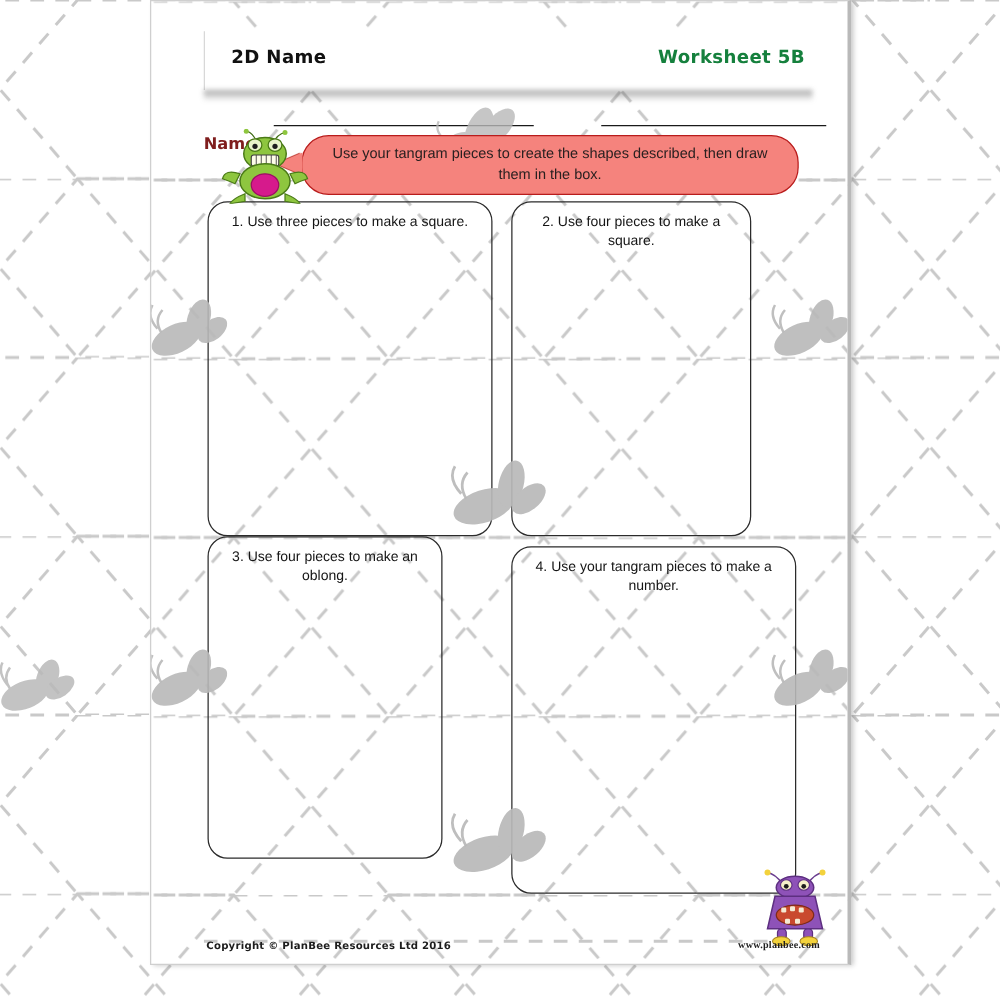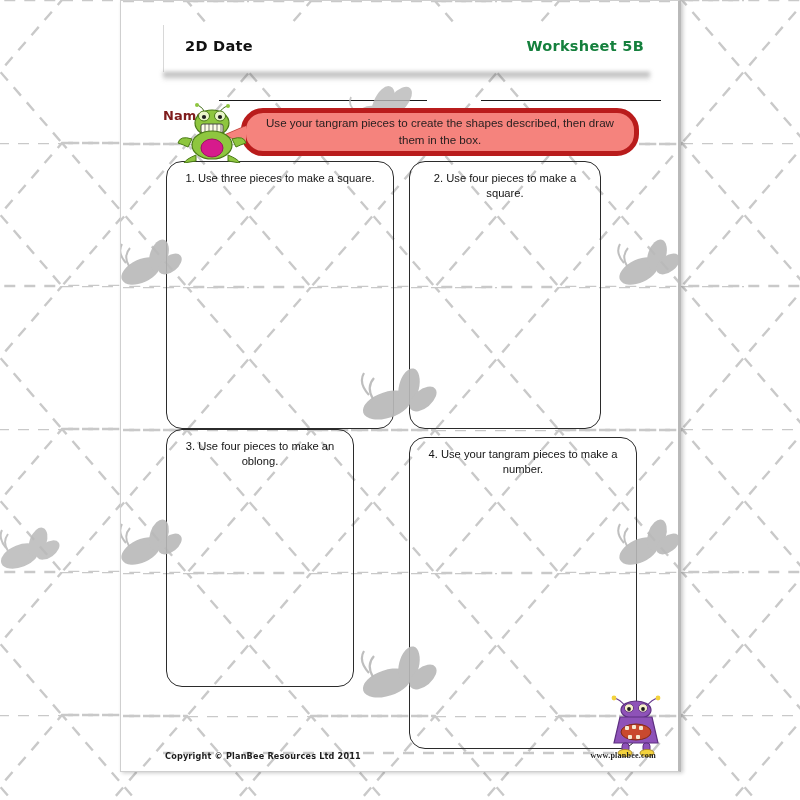--- a/index.html
+++ b/index.html
@@ -132,21 +132,21 @@
     border-bottom: 1.4px solid #1a1a1a;
     top: 19px;
   }
   .nd-rule-name { left: 56px; width: 208px; }
   .nd-rule-date { left: 318px; width: 180px; }
 
   
   .bubble {
     position: absolute;
     background: #F5837D;
-    border: 5px solid #b91c1c;
+    border: 1px solid #b91c1c;
     border-radius: 22px;
     z-index: 7;
     display: flex;
     align-items: center;
     justify-content: center;
     text-align: center;
   }
   .bubble-text {
     font-family: "Liberation Sans", sans-serif;
     font-size: 11.6px;
@@ -206,21 +206,21 @@
     top: 9px;
     font-family: "Liberation Sans", sans-serif;
     font-size: 11.2px;
     line-height: 1.38;
     color: #141414;
     text-align: center;
   }
   #box-1 { left: 45px;  top: 160px; width: 228px; height: 268px; }
   #box-2 { left: 288px; top: 160px; width: 192px; height: 268px; }
   #box-3 { left: 45px;  top: 428px; width: 188px; height: 258px; }
-  #box-4 { left: 288px; top: 436px; width: 228px; height: 312px; }
+  #box-4 { left: 288px; top: 436px; width: 228px; height: 278px; }
 
   
   .footer-rule {
     position: absolute;
     left: 42px;
     top: 750px;
     width: 490px;
     z-index: 5;
   }
   .footer-text {
@@ -282,21 +282,21 @@
 
     <svg id="page-hex" viewBox="0 0 800 800" xmlns="http://www.w3.org/2000/svg">
       <rect x="-130" y="-150" width="1100" height="1120" fill="url(#hexpat)"></rect>
       <rect x="-130" y="-150" width="1100" height="1120" fill="url(#hexpat2)"></rect>
     </svg>
 
     <div class="page-inner">
 
       <div class="header-strip">
         <div class="hdr-line"></div>
-        <div class="hdr-left">2D Date</div>
+        <div class="hdr-left">2D Name</div>
         <div class="hdr-right">Worksheet 5B</div>
       </div>
 
       <div class="namedate">
         <span class="nd-label nd-name">Name:</span>
         <span class="nd-rule nd-rule-name"></span>
         <span class="nd-label nd-date">Date:</span>
         <span class="nd-rule nd-rule-date"></span>
       </div>
 
@@ -459,18 +459,18 @@
         </g>
         <g fill="#f3d23c" stroke="#a8861f" stroke-width="0.9">
           <ellipse cx="19" cy="58" rx="7" ry="3.6"></ellipse>
           <ellipse cx="41" cy="58" rx="7" ry="3.6"></ellipse>
         </g>
       </svg>
 
       <svg class="footer-rule" width="490" height="4" viewBox="0 0 490 4">
         <line x1="0" y1="2" x2="490" y2="2" stroke="#c9c9c9" stroke-width="2.4" stroke-dasharray="11 9"></line>
       </svg>
-      <div class="footer-text" id="copyright">Copyright © PlanBee Resources Ltd 2011</div>
+      <div class="footer-text" id="copyright">Copyright © PlanBee Resources Ltd 2016</div>
       <div class="footer-text" id="weblink">www.planbee.com</div>
 
     </div>
   </div>
 </div>
 
 </body></html>

